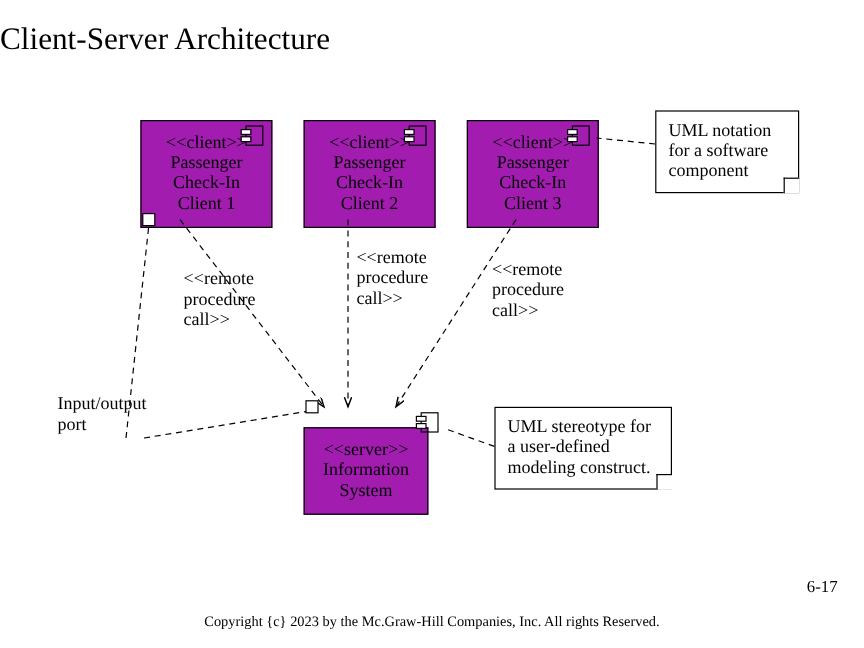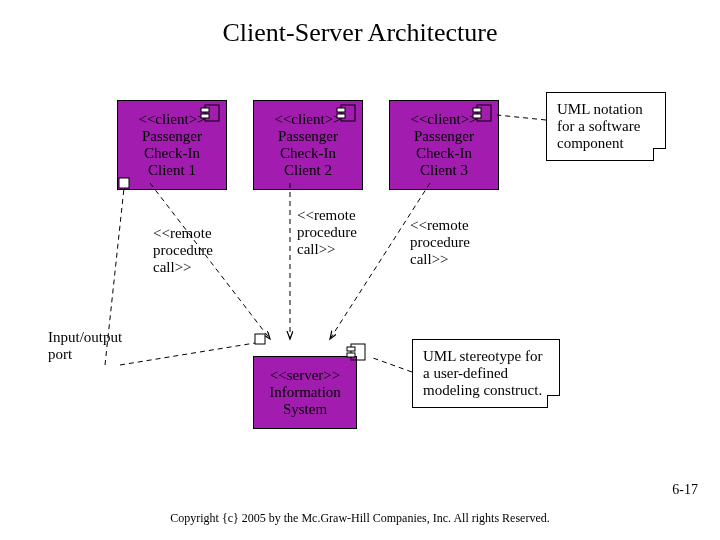--- a/index.html
+++ b/index.html
@@ -1,17 +1,17 @@
 <!DOCTYPE html>
 <html><head>
 <meta charset="utf-8">
 <style>
   html,body{margin:0;padding:0;width:720px;height:540px;font-family:"Times New Roman",Times,serif;background:#fff;color:#000}
   .stage{position:relative;width:720px;height:540px}
-  .title{position:absolute;left:0;right:0;top:18px;text-align:center;font-size:26px}
+  .title{position:absolute;left:0;right:0;top:18px;text-align:left;font-size:26px}
   .comp{position:absolute;border:1px solid #000;background:#a21caf;font-size:15px;text-align:center;padding:10px 8px;box-sizing:border-box}
   .note{position:absolute;border:1px solid #000;background:#fff;font-size:15px;padding:8px 10px;box-sizing:border-box}
   .note::after{content:"";position:absolute;right:-1px;bottom:-1px;width:12px;height:12px;background:#fff;border-left:1px solid #000;border-top:1px solid #000}
   .note::before{content:"";position:absolute;right:-1px;bottom:-1px;width:12px;height:12px;background:#fff}
   .lbl{position:absolute;font-size:15px;}
   .page{position:absolute;right:22px;bottom:42px;font-size:14px}
   .copy{position:absolute;left:0;right:0;bottom:14px;text-align:center;font-size:12px}
   svg{position:absolute;top:0;left:0}
 </style>
 </head>
@@ -87,15 +87,15 @@
   <line x1="412" y1="372" x2="373" y2="358" stroke="#000" stroke-dasharray="5,4"></line>
 
   <rect x="119" y="178" width="10" height="10" fill="#fff" stroke="#000"></rect>
   <rect x="255" y="334" width="10" height="10" fill="#fff" stroke="#000"></rect>
 
   <polyline points="105,365 124,188" fill="none" stroke="#000" stroke-dasharray="5,4"></polyline>
   <polyline points="120,365 255,343" fill="none" stroke="#000" stroke-dasharray="5,4"></polyline>
 </svg>
 
 <div class="page">6-17</div>
-<div class="copy">Copyright {c} 2005 by the Mc.Graw-Hill Companies, Inc. All rights Reserved.</div>
+<div class="copy">Copyright {c} 2023 by the Mc.Graw-Hill Companies, Inc. All rights Reserved.</div>
 
 </div>
 
 </body></html>

